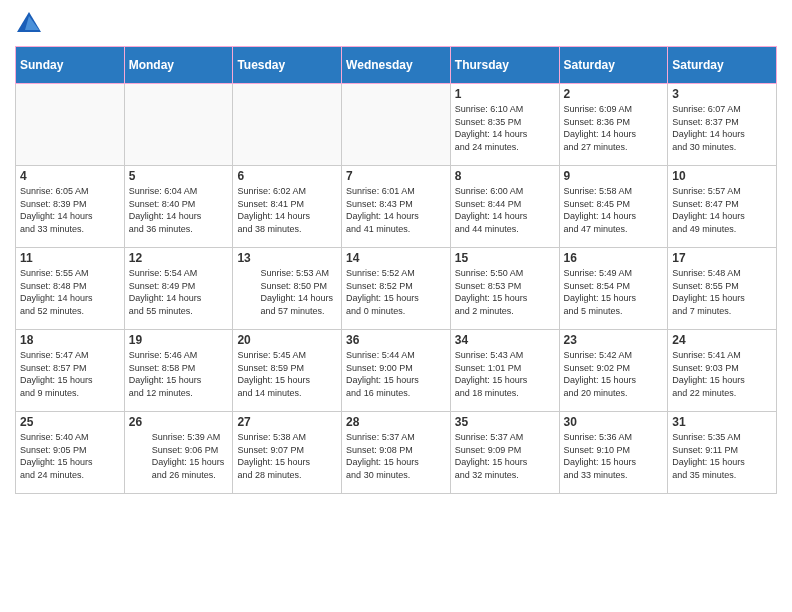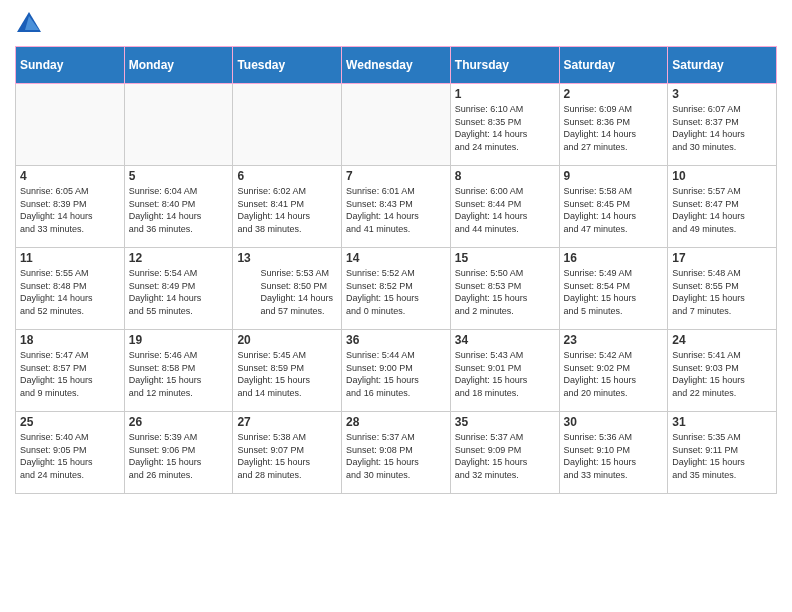--- a/index.html
+++ b/index.html
@@ -286,21 +286,21 @@
           <td>
             <span class="day-number">36</span>
             <div class="day-info" style="white-space: pre-line;">Sunrise: 5:44 AM
 Sunset: 9:00 PM
 Daylight: 15 hours
 and 16 minutes.</div>
           </td>
           <td>
             <span class="day-number">34</span>
             <div class="day-info" style="white-space: pre-line;">Sunrise: 5:43 AM
-Sunset: 9:01 PM
+Sunset: 1:01 PM
 Daylight: 15 hours
 and 18 minutes.</div>
           </td>
           <td>
             <span class="day-number">23</span>
             <div class="day-info" style="white-space: pre-line;">Sunrise: 5:42 AM
 Sunset: 9:02 PM
 Daylight: 15 hours
 and 20 minutes.</div>
           </td>
@@ -315,21 +315,21 @@
         <tr>
           <td>
             <span class="day-number">25</span>
             <div class="day-info" style="white-space: pre-line;">Sunrise: 5:40 AM
 Sunset: 9:05 PM
 Daylight: 15 hours
 and 24 minutes.</div>
           </td>
           <td>
             <span class="day-number">26</span>
-            <div class="day-info" style="white-space: pre-line;">Sunrise: 5:39 AM
+            <div class="day-info" style="white-space: pre-line; margin-left: 23px;">Sunrise: 5:39 AM
 Sunset: 9:06 PM
 Daylight: 15 hours
 and 26 minutes.</div>
           </td>
           <td>
             <span class="day-number">27</span>
             <div class="day-info" style="white-space: pre-line;">Sunrise: 5:38 AM
 Sunset: 9:07 PM
 Daylight: 15 hours
 and 28 minutes.</div>

